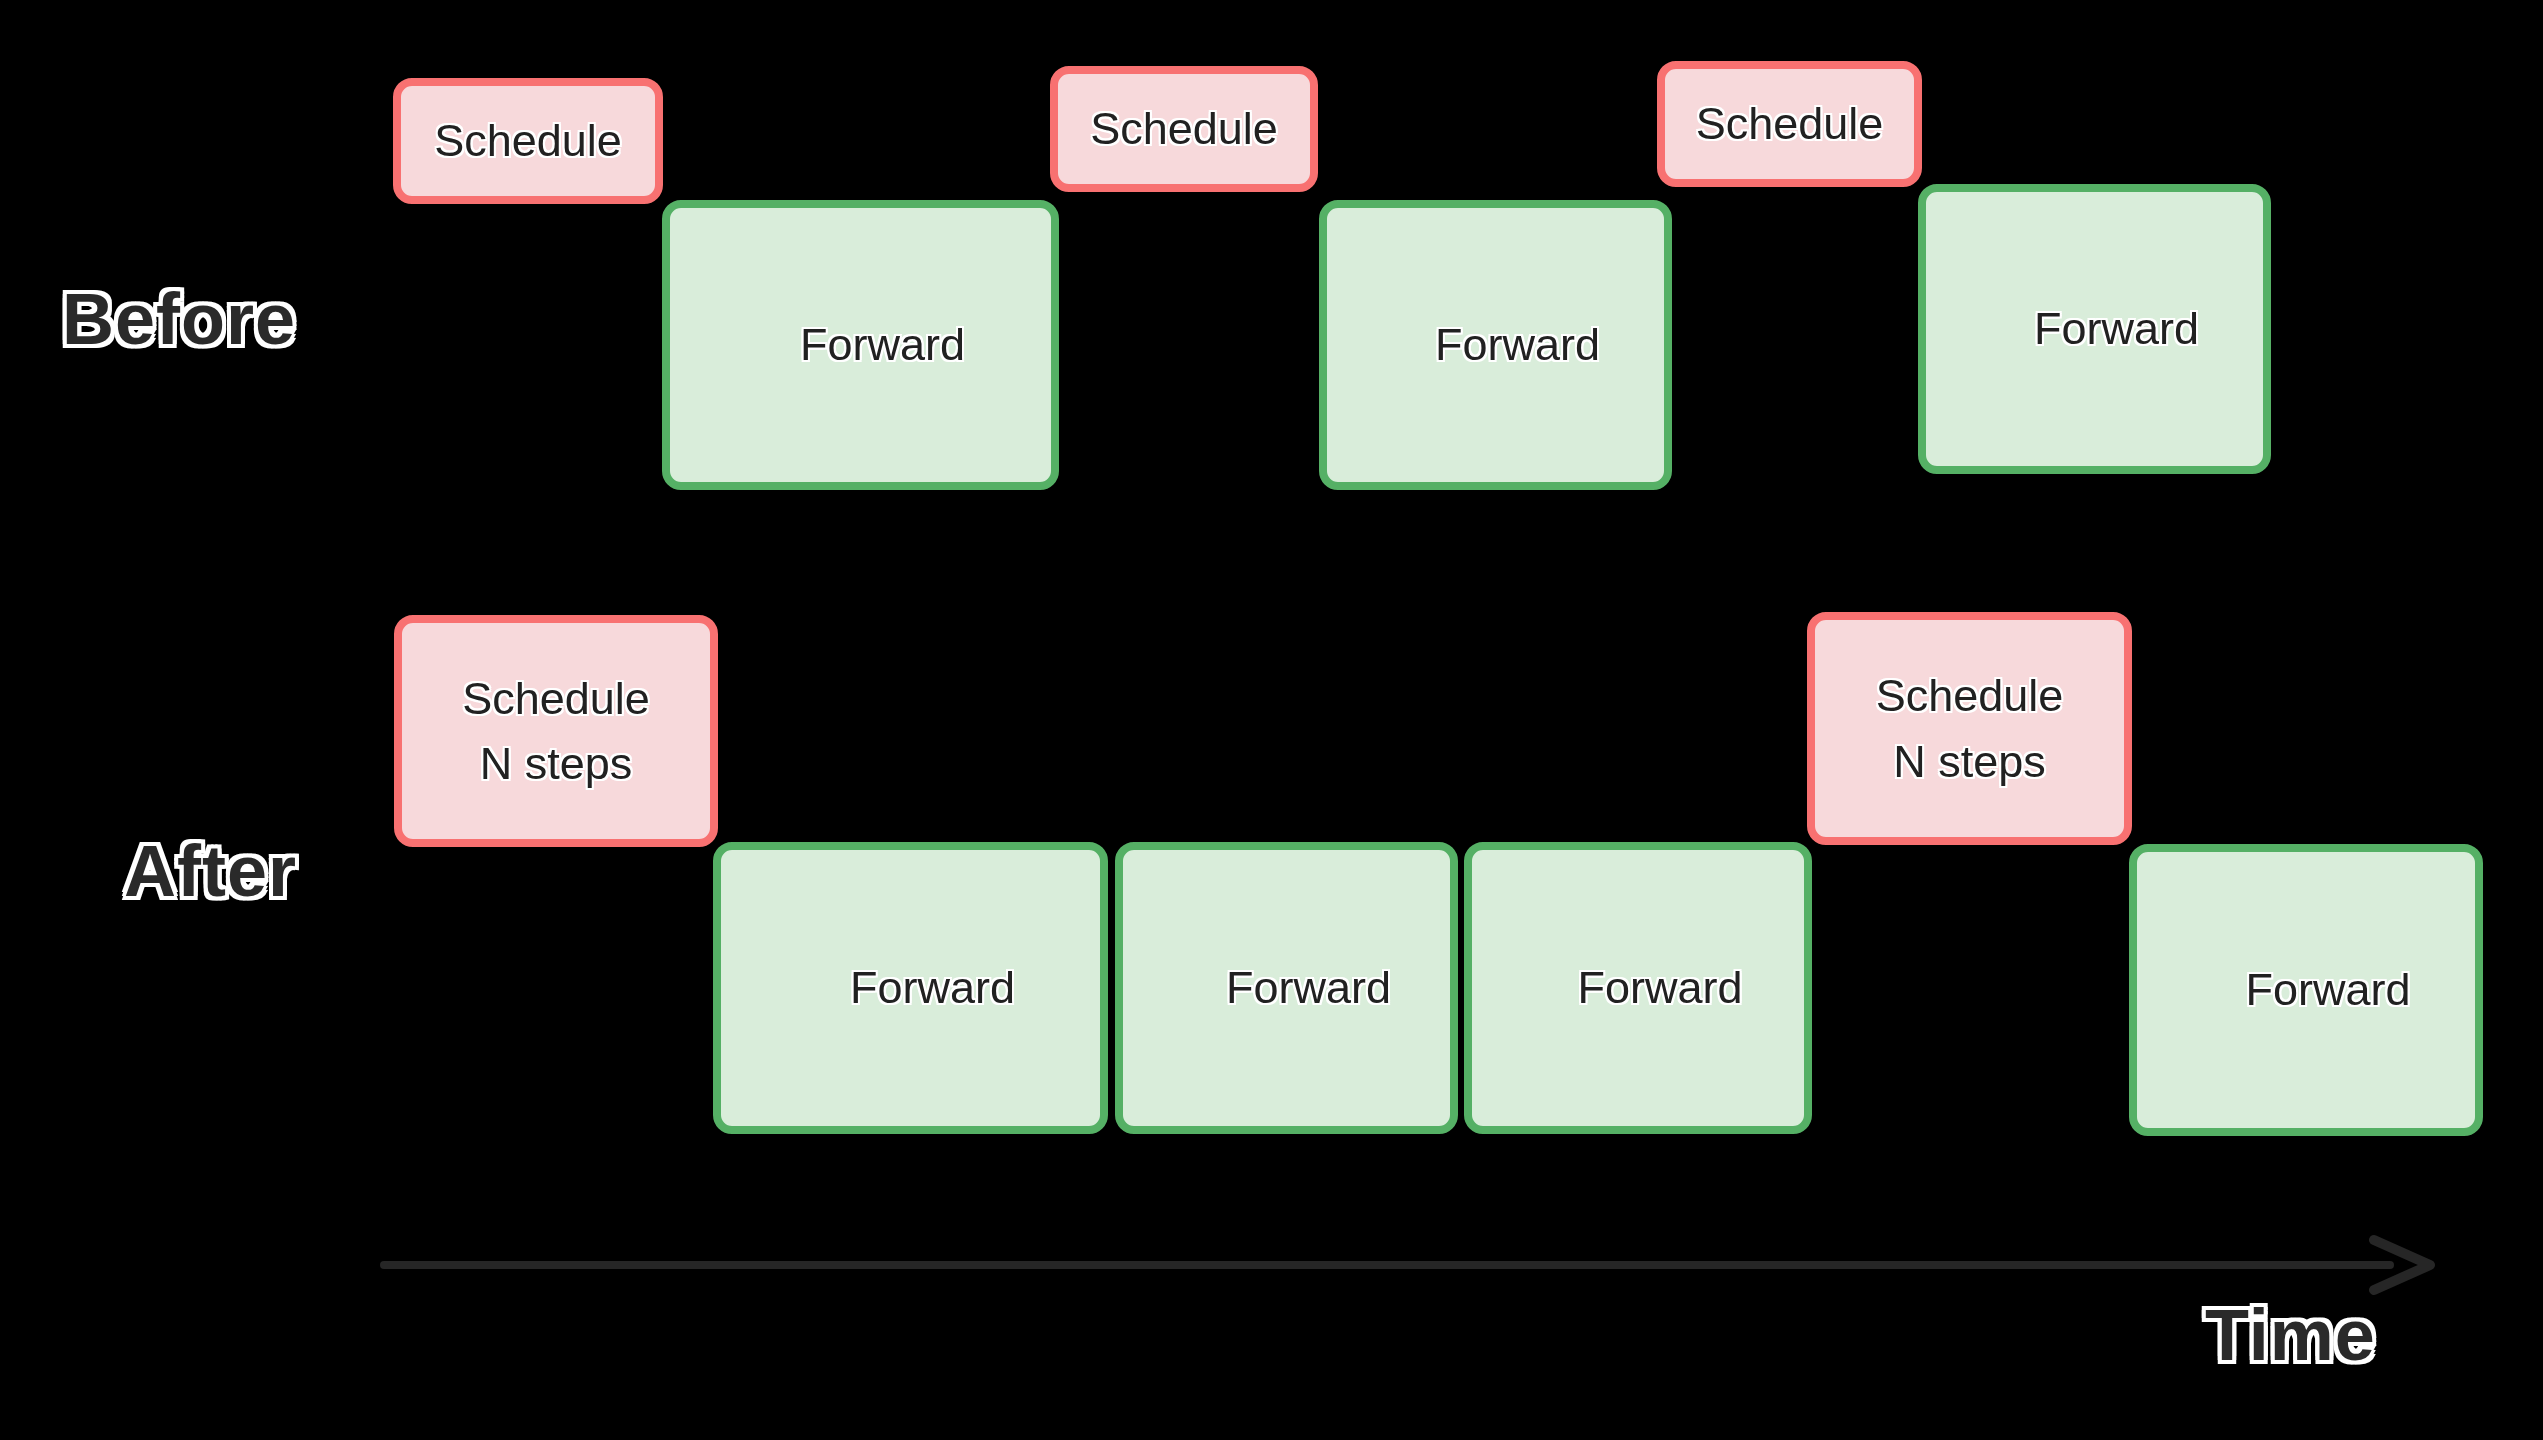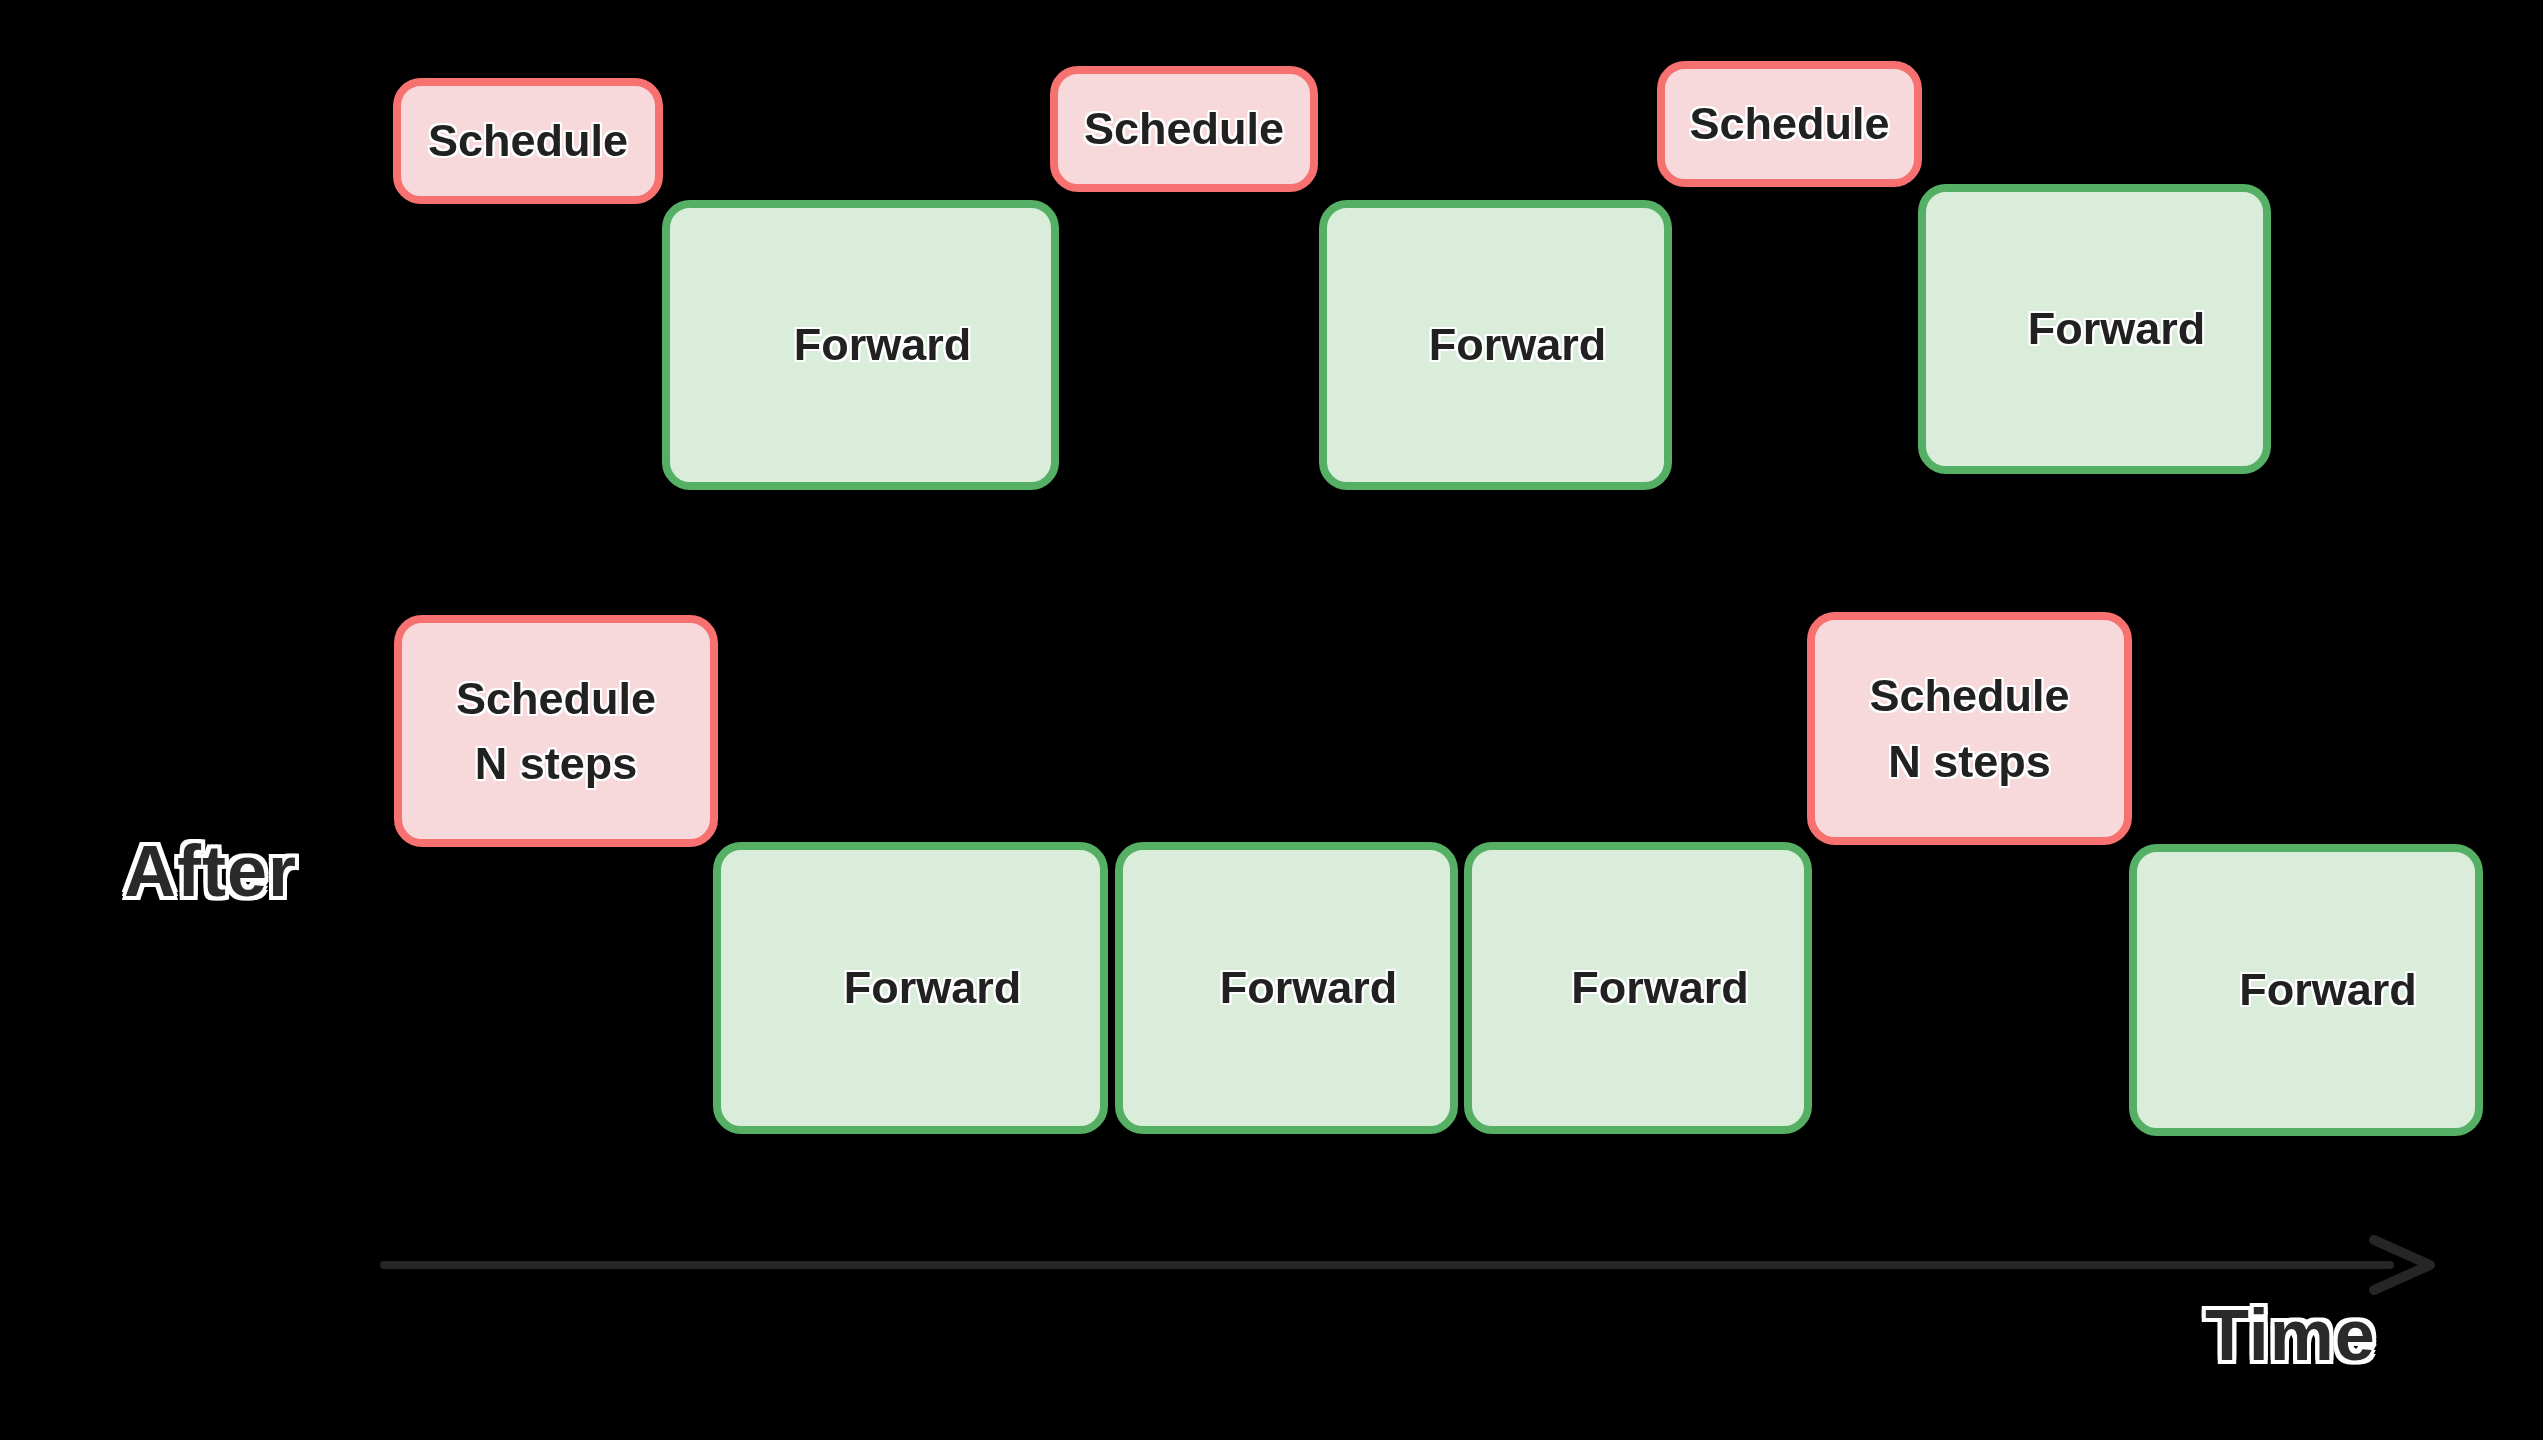--- a/index.html
+++ b/index.html
@@ -17,27 +17,27 @@
   .stage{
     position:relative;
     width:2543px;height:1440px;
     background:var(--background);
     overflow:hidden;
     font-family:"Liberation Sans","DejaVu Sans",sans-serif;
   }
   .box{
     position:absolute;
     box-sizing:border-box;
-    border-radius:28px;
+    border-radius:19px;
     display:flex;
     flex-direction:column;
     align-items:center;
     justify-content:center;
     text-align:center;
-    font-weight:700;
+    font-weight:400;
     color:var(--box-text);
   }
   .box .line{
     display:block;
     font-size:45px;
     line-height:1.45;
     text-shadow:
       -2px -2px 0 var(--outline), 2px -2px 0 var(--outline),
       -2px  2px 0 var(--outline), 2px  2px 0 var(--outline),
       -2px  0   0 var(--outline), 2px  0   0 var(--outline),
@@ -64,20 +64,21 @@
       -4px  0   0 var(--outline), 4px  0   0 var(--outline),
        0   -4px 0 var(--outline), 0    4px 0 var(--outline);
   }
   .time-arrow{position:absolute;left:372px;top:1230px;}
 </style>
 </head>
 <body>
 
 <div class="stage">
 
+  <div class="row-label" style="left:62px;top:278px;">Before</div>
 
   <div class="box schedule" style="left:393px;top:78px;width:270px;height:126px;">
     <span class="line">Schedule</span>
   </div>
   <div class="box forward" style="left:662px;top:200px;width:397px;height:290px;">
     <span class="line">Forward</span>
   </div>
   <div class="box schedule" style="left:1050px;top:66px;width:268px;height:126px;">
     <span class="line">Schedule</span>
   </div>

